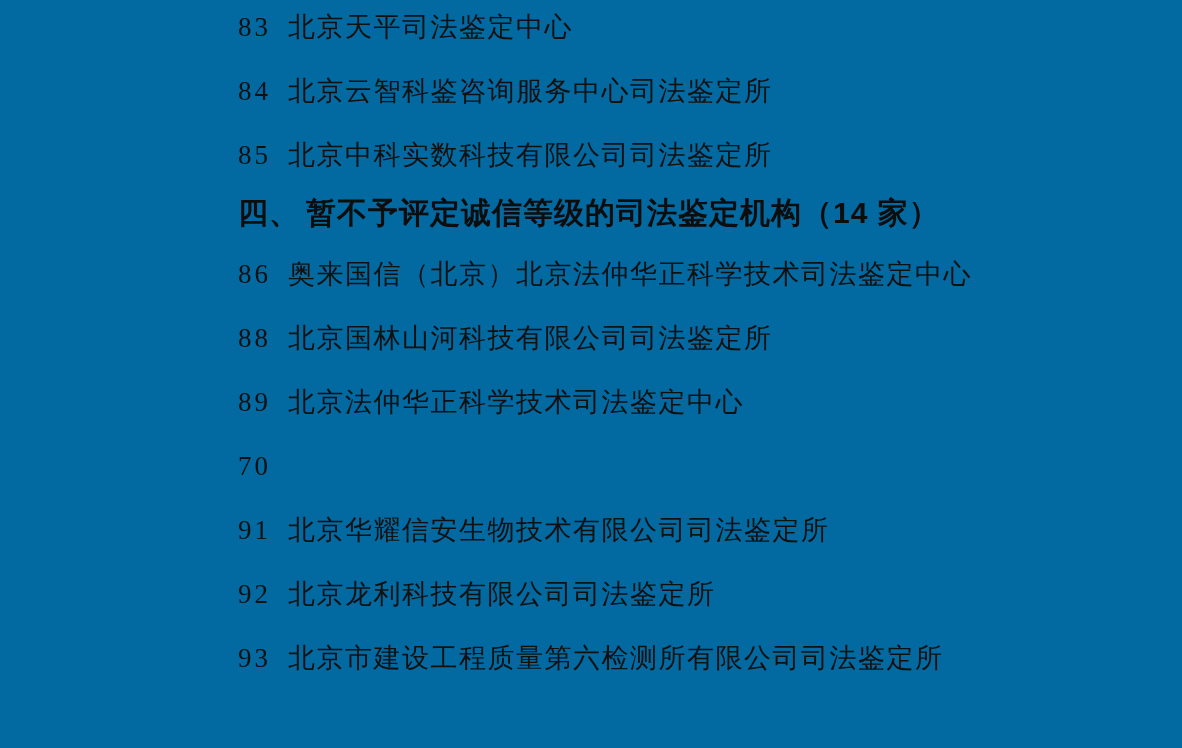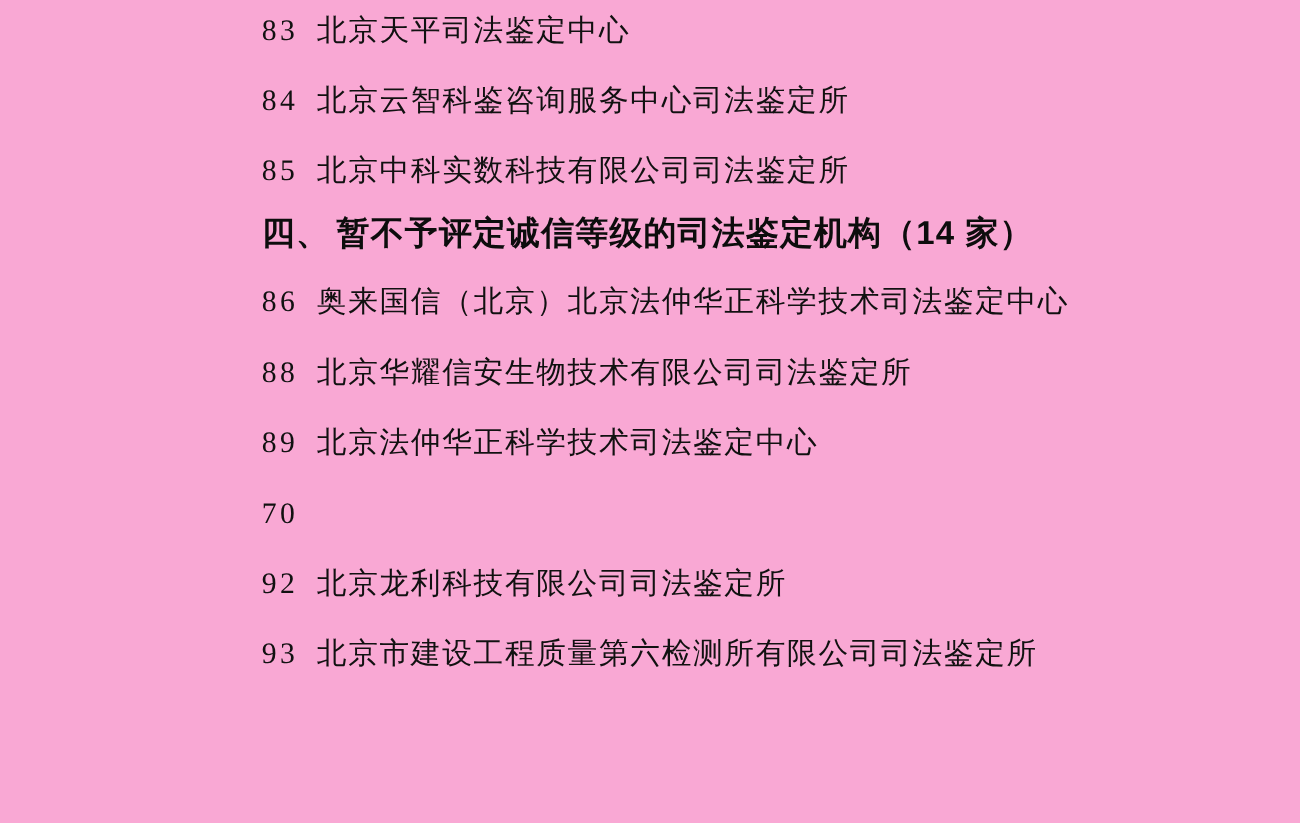--- a/index.html
+++ b/index.html
@@ -7,21 +7,21 @@
     padding: 0;
     width: 1182px;
     height: 748px;
     background: #ffffff;
     overflow: hidden;
   }
   .page {
     position: relative;
     width: 1182px;
     height: 748px;
-    background: #f9a8d4;
+    background: #0369a1;
   }
   .doc {
     position: absolute;
     left: 238px;
     top: 14px;
     width: 900px;
     color: #111111;
   }
   .item {
     display: flex;
@@ -76,28 +76,32 @@
     <div class="heading">
       <span class="idx">四、</span><span>暂不予评定诚信等级的司法鉴定机构（14 家）</span>
     </div>
 
     <div class="item">
       <span class="num">86</span>
       <span class="name">奥来国信（北京）北京法仲华正科学技术司法鉴定中心</span>
     </div>
     <div class="item">
       <span class="num">88</span>
-      <span class="name">北京华耀信安生物技术有限公司司法鉴定所</span>
+      <span class="name">北京国林山河科技有限公司司法鉴定所</span>
     </div>
     <div class="item">
       <span class="num">89</span>
       <span class="name">北京法仲华正科学技术司法鉴定中心</span>
     </div>
     <div class="item">
       <span class="num">70</span>
+    </div>
+    <div class="item">
+      <span class="num">91</span>
+      <span class="name">北京华耀信安生物技术有限公司司法鉴定所</span>
     </div>
     <div class="item">
       <span class="num">92</span>
       <span class="name">北京龙利科技有限公司司法鉴定所</span>
     </div>
     <div class="item">
       <span class="num">93</span>
       <span class="name">北京市建设工程质量第六检测所有限公司司法鉴定所</span>
     </div>
 

